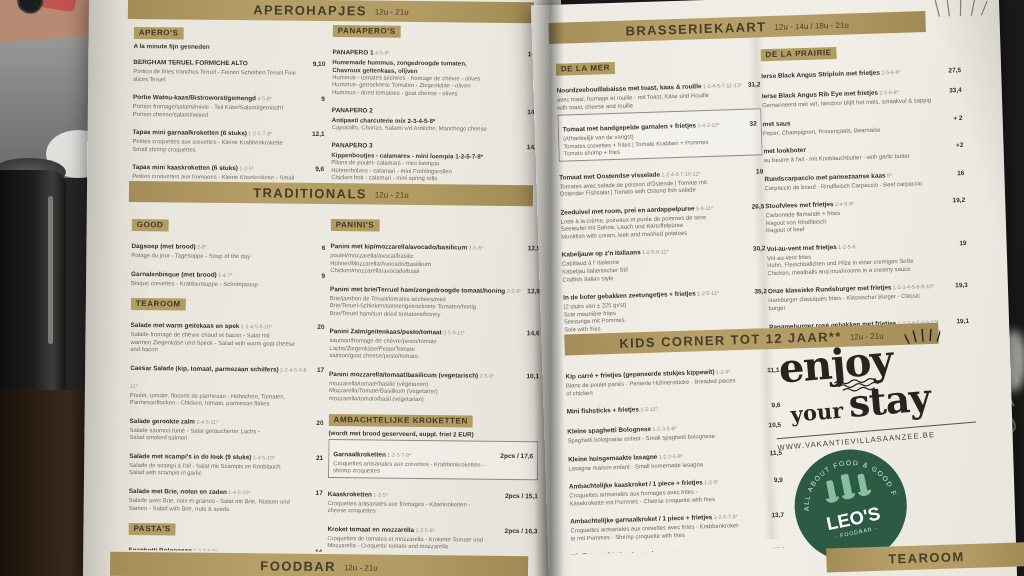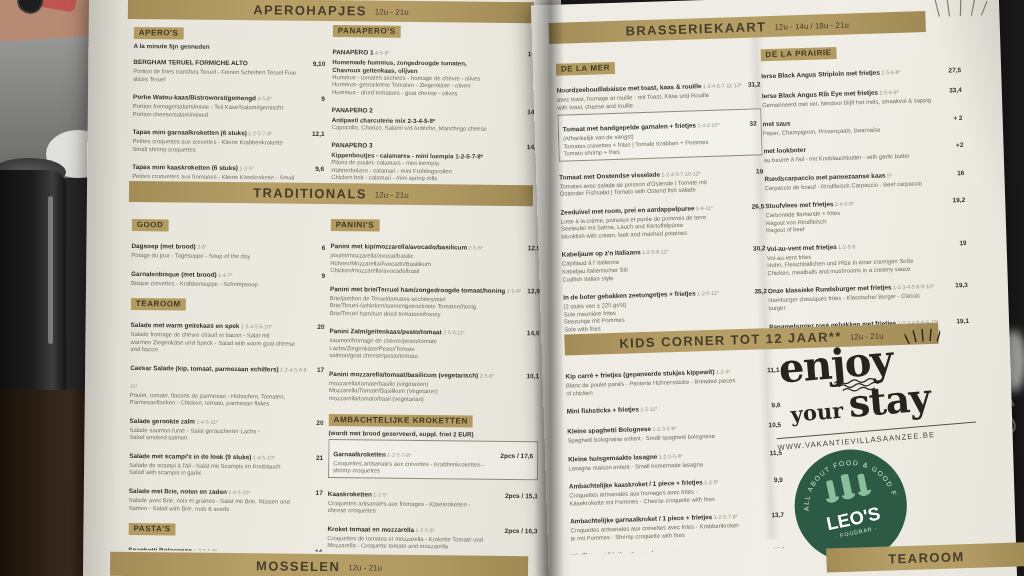--- a/index.html
+++ b/index.html
@@ -325,21 +325,21 @@
           </div>
           <div class="item">
             <div class="row">
               <span class="left"></span>
             </div>
           </div>
         </div>
       </div>
 
     <div class="abs banner b-moss">
-      <span class="bt">MOSSELEN</span>
+      <span class="bt">FOODBAR</span>
       <span class="bh">12u - 21u</span>
     </div>
   </div>
 
   <div class="abs page page-right">
     <div class="abs crease"></div>
 
     <svg class="abs corner-rays" width="56" height="26">
       <g stroke="#6b6455" stroke-width="1.2" opacity=".8">
         <line x1="6" y1="22" x2="2" y2="4"></line>

